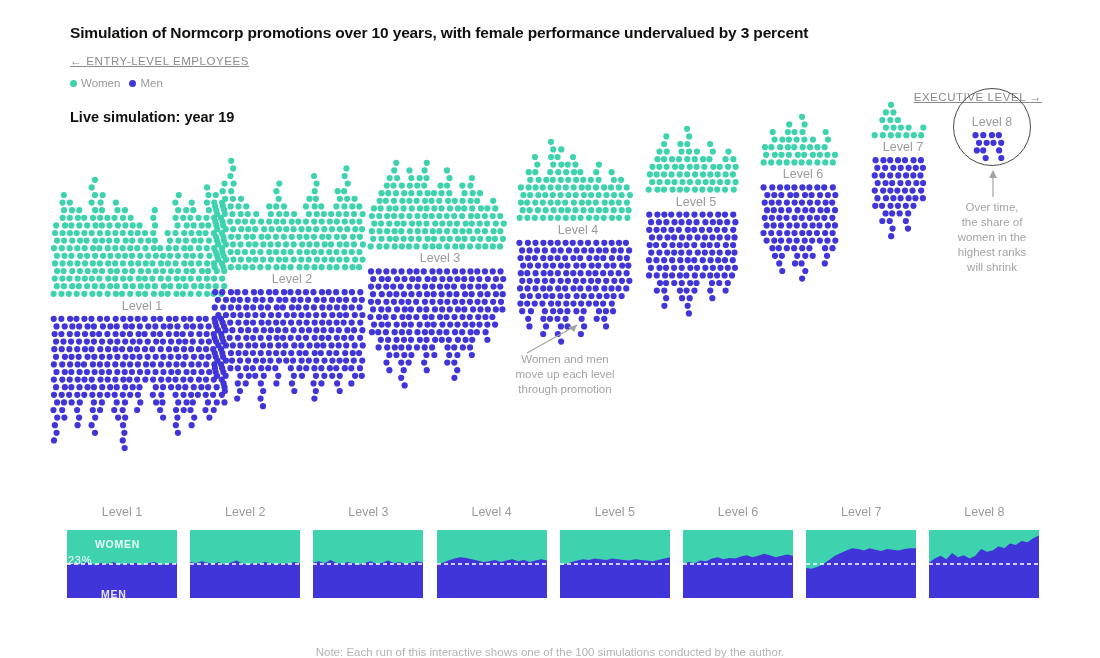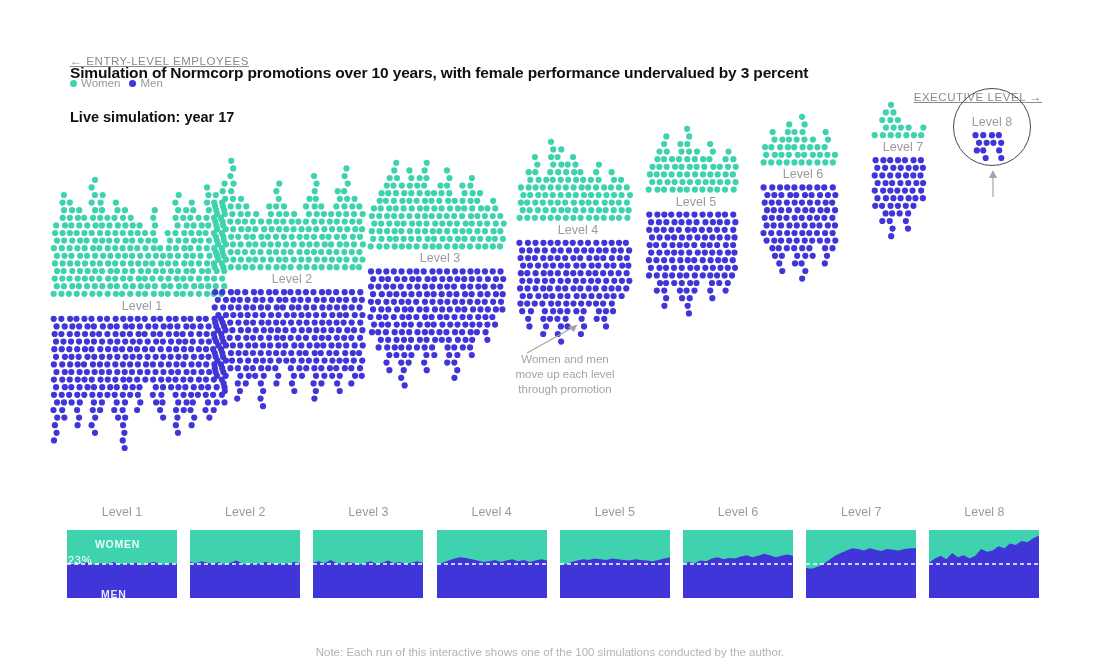--- a/index.html
+++ b/index.html
@@ -9,21 +9,21 @@
     width: 1100px; height: 658px;
     overflow: hidden;
     font-family: "Liberation Sans", sans-serif;
   }
   #root { position: relative; width: 1100px; height: 658px; }
 
   
   .headline {
     position: absolute; left: 70px; top: 24px;
     font-size: 15.5px; font-weight: bold; color: #12100e;
-    letter-spacing: -0.15px; white-space: nowrap; margin-top: 40px;
+    letter-spacing: -0.15px; white-space: nowrap;
   }
   .axis-label {
     position: absolute; top: 54px;
     font-size: 11.5px; color: #8a8a8a; letter-spacing: 0.55px;
     white-space: nowrap;
     text-decoration: underline;
   }
   .axis-label.left { left: 70px; }
   .axis-label.right { right: 58px; margin-top: 36px; }
   .axis-arrow { color: #8a8a8a; font-size: 12px; }
@@ -105,21 +105,21 @@
     <span class="ent">
       <span class="swatch" style="background:#3ed3ae"></span>
       <span>Women</span>
     </span>
     <span class="ent">
       <span class="swatch" style="background:#4035d8"></span>
       <span>Men</span>
     </span>
   </div>
 
-  <div class="section-title" id="live-title">Live simulation: year 17</div>
+  <div class="section-title" id="live-title">Live simulation: year 19</div>
 
   <div class="swarm-area" id="swarm-area">
       <div class="swarm-group" style="left: 51.5px; top: 166.2px; width: 181px; height: 295.8px;">
         <svg class="swarm-canvas" width="180.99999999999997" height="295.79999999999995">
           <circle cx="1.6155692729766804" cy="127.79999999999998" r="3.1" fill="#3ed3ae"></circle>
           <circle cx="4.779921810699588" cy="120.19999999999999" r="3.1" fill="#3ed3ae"></circle>
           <circle cx="2.758875171467764" cy="112.59999999999998" r="3.1" fill="#3ed3ae"></circle>
           <circle cx="5.068083676268862" cy="104.99999999999999" r="3.1" fill="#3ed3ae"></circle>
           <circle cx="2.95238683127572" cy="97.39999999999998" r="3.1" fill="#3ed3ae"></circle>
           <circle cx="4.920031550068587" cy="89.79999999999998" r="3.1" fill="#3ed3ae"></circle>
@@ -2263,20 +2263,25 @@
     </div>
 
   <div class="anno center" id="anno-promotion" style="left:480px; top:352px; width:170px;">Women and men
 move up each level
 through promotion</div>
   <svg id="anno-arrow-1" style="position:absolute; left:525px; top:320px;" width="60" height="35" viewBox="0 0 60 35">
     <path d="M2 33 L52 5" stroke="#a4a4a4" stroke-width="1.2" fill="none"></path>
     <path d="M52 5 L43 7 L49 12 Z" fill="#a4a4a4"></path>
   </svg>
 
+  <div class="anno center" id="anno-shrink" style="left:940px; top:200px; width:104px;">Over time,
+the share of
+women in the
+highest ranks
+will shrink</div>
   <svg id="anno-arrow-2" style="position:absolute; left:986px; top:168px;" width="14" height="30" viewBox="0 0 14 30">
     <path d="M7 29 L7 6" stroke="#a4a4a4" stroke-width="1.2" fill="none"></path>
     <path d="M7 2 L3 10 L11 10 Z" fill="#a4a4a4"></path>
   </svg>
 
 
   <div id="mini-area">
       <div class="mini-wrap" style="left: 67px; top: 505px; width: 110px; height: 93px;">
         <div class="mini-title">Level 1</div>
         <svg class="mini-chart" width="110" height="68" viewBox="0 0 110 68">

